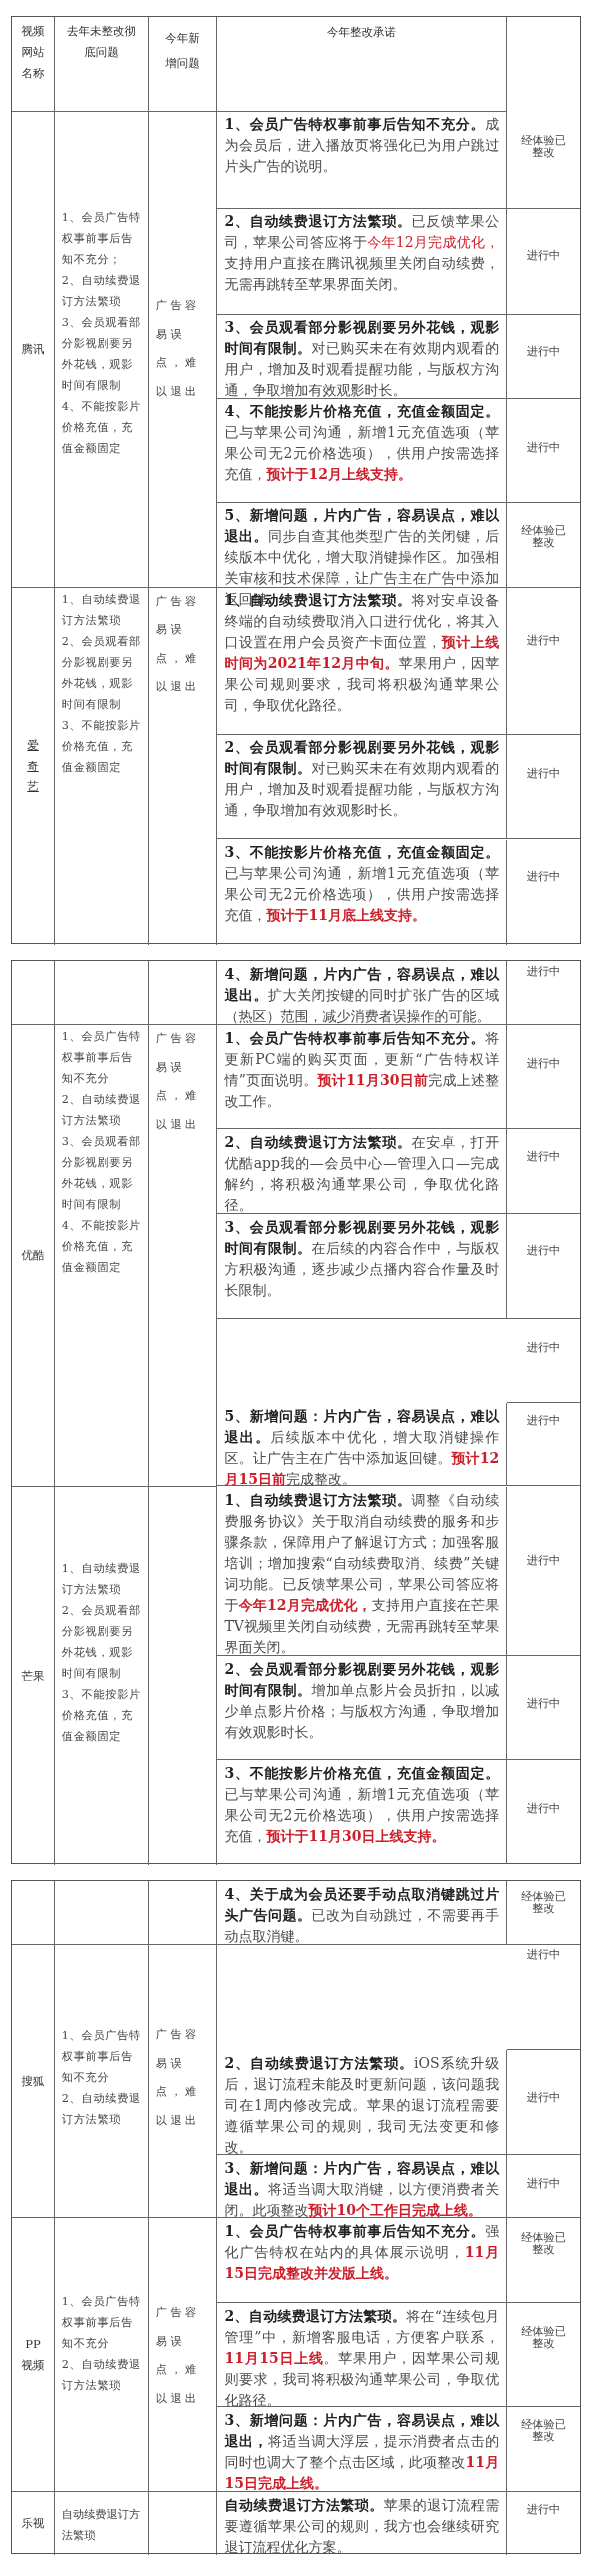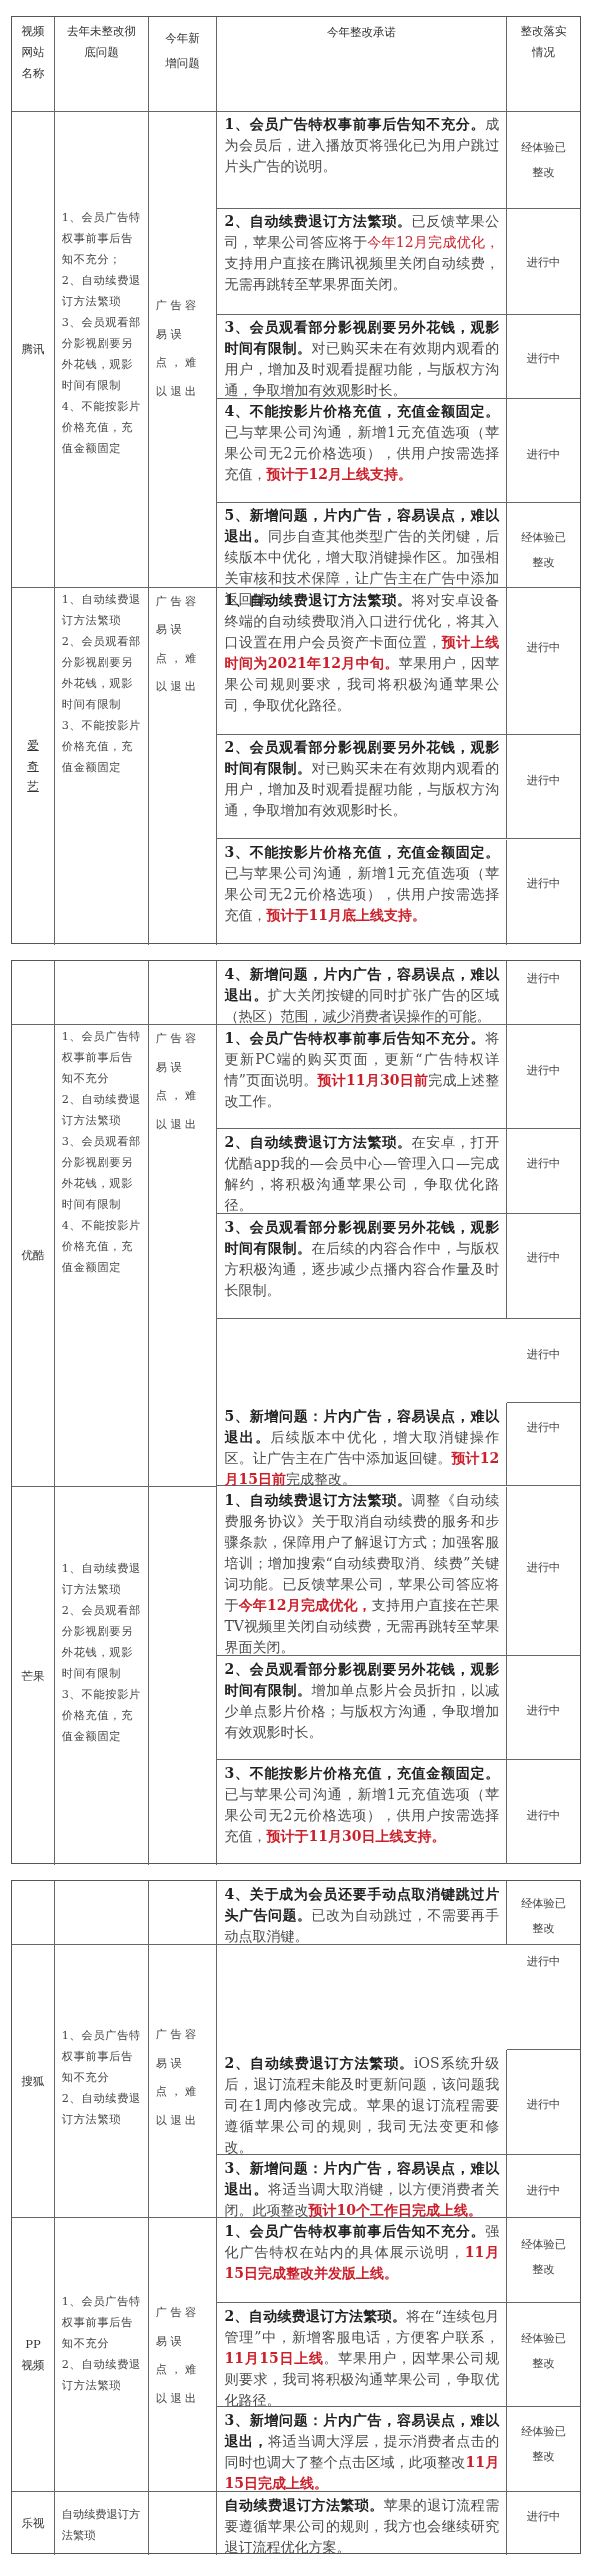--- a/index.html
+++ b/index.html
@@ -9,32 +9,31 @@
   .cell { position:absolute; box-sizing:border-box; border-right:0.7px solid #666; border-bottom:0.7px solid #666; }
   .cell.last { border-right:none; }
   .cell.bottom { border-bottom:none; }
   .hdr { font-size:11.5px; line-height:22px; text-align:center; color:#333; padding-top:4.1px; }
   .site { font-size:11.5px; line-height:20.4px; display:flex; align-items:center; justify-content:center; text-align:center; color:#333; padding:0 4.1px; }
   .old { font-size:11.2px; line-height:21px; padding:1.4px 5.4px 0 6.8px; color:#444; letter-spacing:0.7px; }
   .newq { font-size:11.2px; line-height:28.5px; padding:0 5.4px 0 6.8px; color:#444; letter-spacing:3.4px; display:flex; align-items:center; }
   .promise { font-size:14px; line-height:21px; padding:2.7px 6.8px 0 7.5px; color:#4a4a4a; text-align:justify; }
   .promise b { color:#222; font-weight:bold; }
   .promise .red { color:#cc1f2a; }
-  .status { font-size:11.2px; line-height:25px; text-align:center; color:#444; display:flex; justify-content:center; padding:0 2.7px; }
+  .status { font-size:11.2px; line-height:12px; text-align:center; color:#444; display:flex; justify-content:center; padding:0 2.7px; }
 </style>
 </head>
 <body>
 
 <div class="tbl" style="top:15.6px;height:928px;">
 
   <div class="cell hdr" style="left:0;top:0;width:43px;height:95px;padding:4.1px 6.8px 0;line-height:21px;text-align:center;">视频网站名称</div>
   <div class="cell hdr" style="left:43px;top:0;width:94px;height:95px;padding:4.1px 9.5px 0;line-height:21px;">去年未整改彻底问题</div>
   <div class="cell hdr" style="left:137px;top:0;width:68px;height:95px;padding:9.5px 13.6px 0;line-height:24.4px;">今年新增问题</div>
   <div class="cell hdr" style="left:205px;top:0;width:290px;height:95px;">今年整改承诺</div>
-  <div class="cell hdr last" style="left:495px;top:0;width:73px;height:95px;padding:4.1px 12.2px 0;line-height:21px;">整改落实情况</div>
 
   <div class="cell site" style="left:0;top:95px;width:43px;height:476px;">腾讯</div>
   <div class="cell old" style="left:43px;top:95px;width:94px;height:476px;padding-top:95px;white-space:pre-wrap;">1、会员广告特权事前事后告知不充分；
 2、自动续费退订方法繁琐
 3、会员观看部分影视剧要另外花钱，观影时间有限制
 4、不能按影片价格充值，充值金额固定</div>
   <div class="cell newq" style="left:137px;top:95px;width:68px;height:476px;">广告容易误点，难以退出</div>
 
   <div class="cell promise" style="left:205px;top:95px;width:290px;height:97px;"><b>1、会员广告特权事前事后告知不充分。</b><span>成为会员后，进入播放页将强化已为用户跳过片头广告的说明。</span></div>
   <div class="cell status last" style="left:495px;top:95px;width:73px;height:97px;padding:23px 12.2px 0;">经体验已整改</div>

